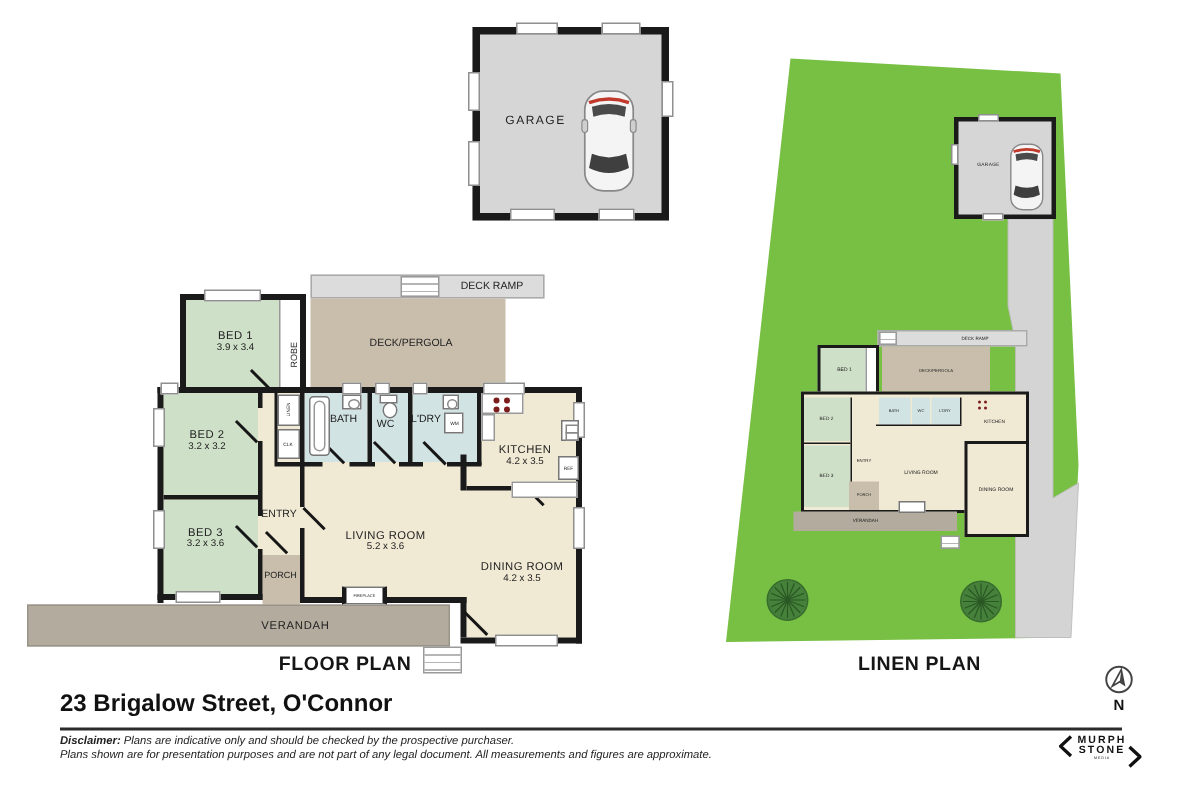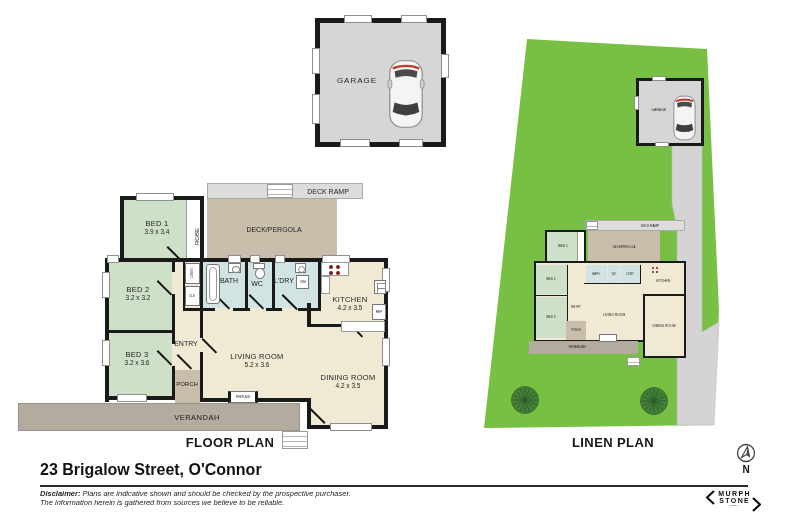--- a/index.html
+++ b/index.html
@@ -266,22 +266,22 @@
   <div class="mini" style="left:614px;top:315px;--s:.42;">LIVING ROOM</div>
   <div class="mini" style="left:664px;top:326px;--s:.42;">DINING ROOM</div>
   <div class="mini" style="left:576px;top:330px;--s:.33;">PORCH</div>
   <div class="mini" style="left:577px;top:347px;--s:.38;">VERANDAH</div>
   <div class="clabel title" style="left:613px;top:442px;">LINEN PLAN</div>
 
   <div class="abs" style="left:40px;top:461px;font-size:16px;font-weight:bold;color:#111;">23 Brigalow Street, O'Connor</div>
   <div class="abs" style="left:40px;top:485px;width:708px;height:2px;background:#2b2b2b;"></div>
 
   <div class="abs" style="left:40px;top:490px;font-size:7.5px;font-style:italic;line-height:8.5px;color:#222;">
-    <div><b>Disclaimer:</b> <span>Plans are indicative shown and should be checked by the prospective purchaser.</span></div>
-    <div>The information herein is gathered from sources we believe to be reliable.</div>
+    <div><b>Disclaimer:</b> <span>Plans are indicative only and should be checked by the prospective purchaser.</span></div>
+    <div>Plans shown are for presentation purposes and are not part of any legal document. All measurements and figures are approximate.</div>
   </div>
 
   <div class="abs" style="left:733px;top:443px;width:26px;text-align:center;">
     <svg width="26" height="20" viewBox="0 0 26 20">
       <circle cx="13" cy="10" r="8.5" fill="none" stroke="#444" stroke-width="1.3"></circle>
       <path d="M14.5 3.5 L8.5 14.5 L13.5 11.5 L16.5 13.5 Z" fill="none" stroke="#444" stroke-width="1.1"></path>
       <path d="M13.5 11.5 L16.5 13.5 L14.5 3.5 Z" fill="#444"></path>
     </svg>
     <div style="font-size:10px;font-weight:bold;color:#111;margin-top:-3px;">N</div>
   </div>

